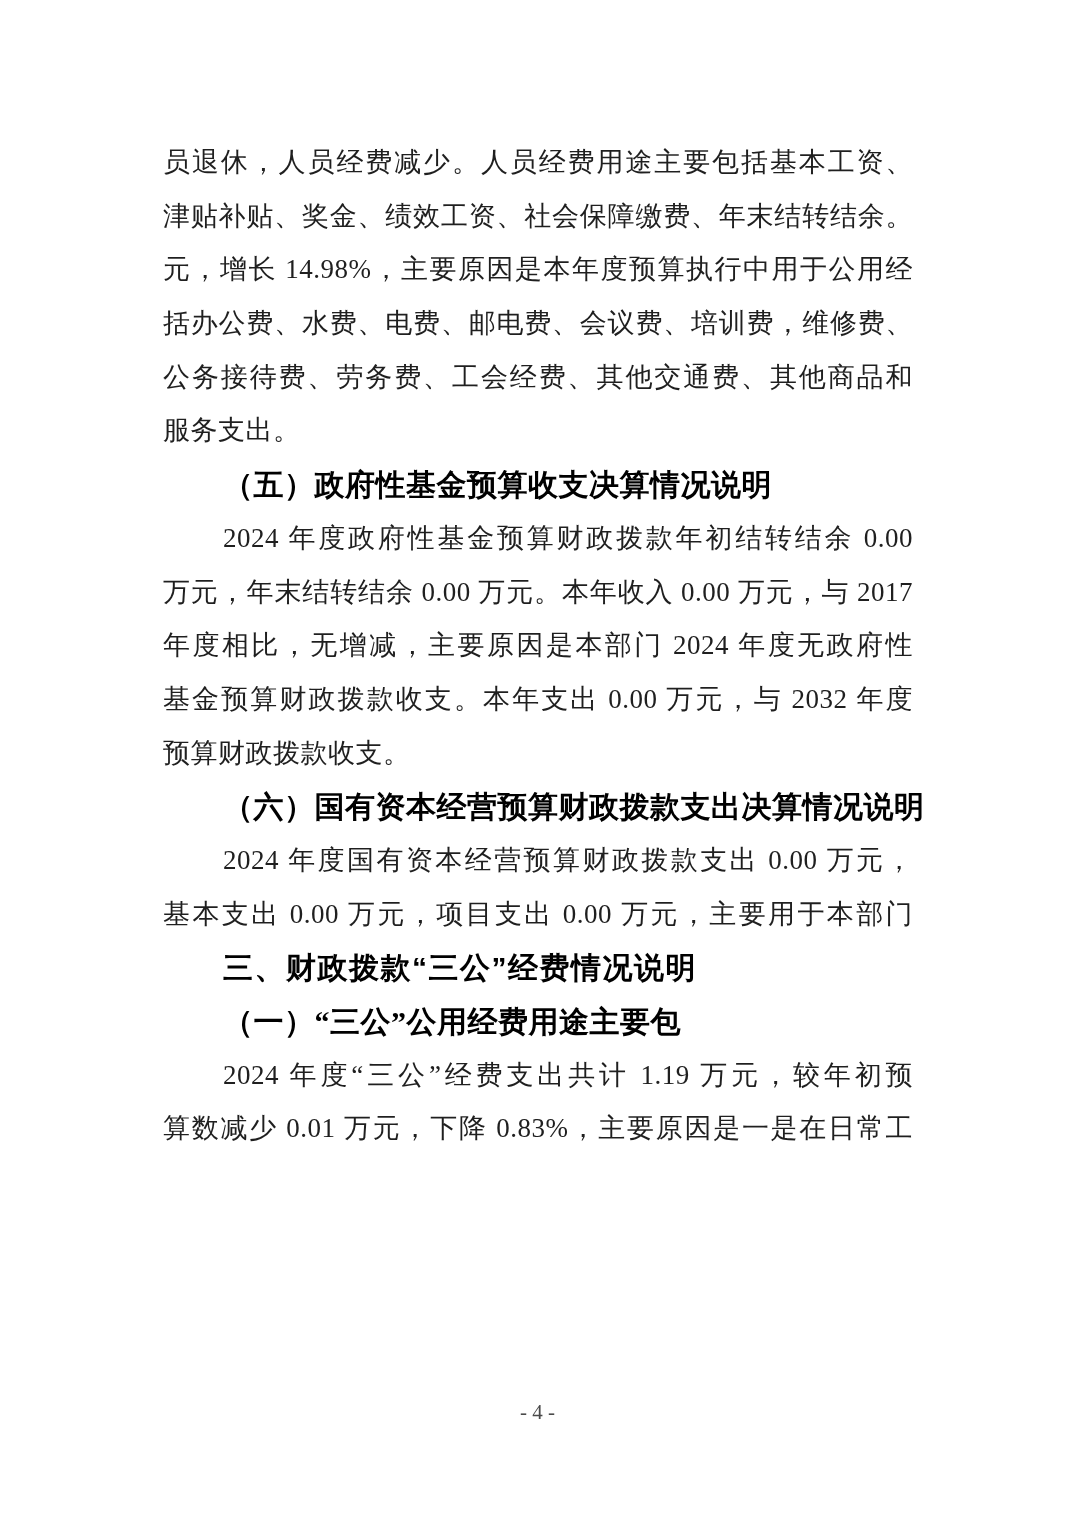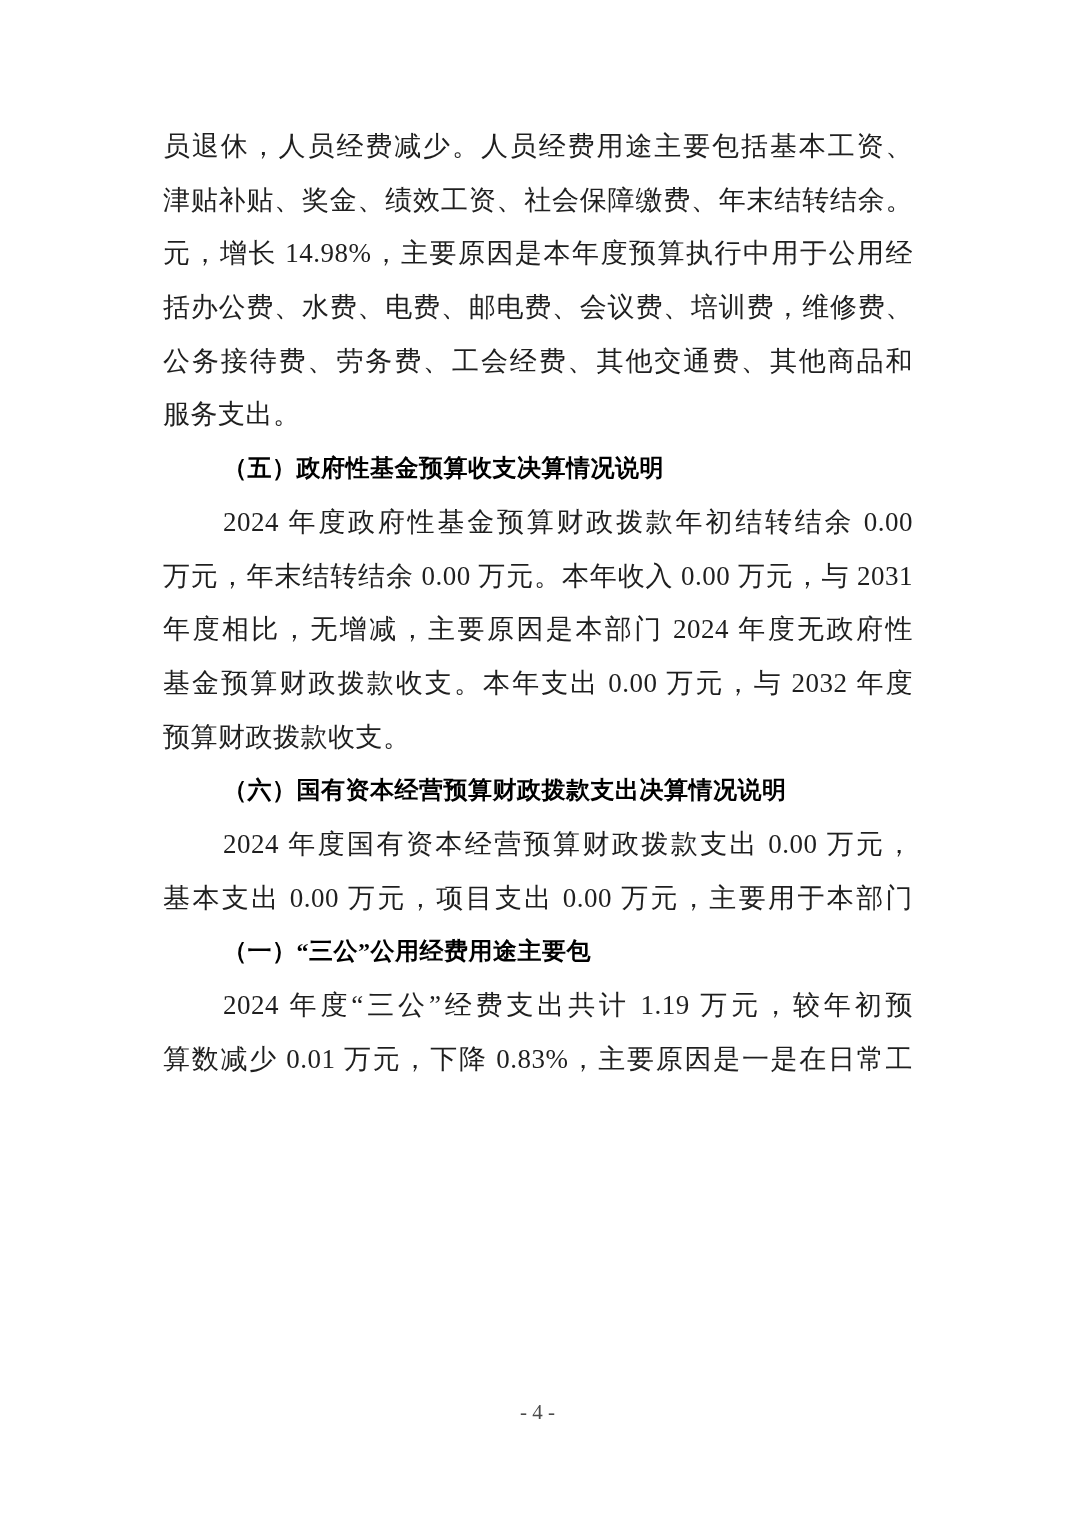--- a/index.html
+++ b/index.html
@@ -12,39 +12,39 @@
     width: 1075px;
     height: 1520px;
     background: #ffffff;
     overflow: hidden;
     font-family: "Liberation Serif", "DejaVu Serif", serif;
     color: #1f1f1f;
   }
   .content {
     position: absolute;
     left: 163px;
-    top: 120px;
+    top: 136px;
     width: 750px;
   }
   .line {
     height: 53.7px;
     line-height: 53.7px;
     font-size: 27px;
     letter-spacing: 0.5px;
   }
   .line.justify {
     text-align: justify;
     text-align-last: justify;
   }
   .line.indent {
     padding-left: 60px;
   }
   .line.heading-kai {
     font-weight: bold;
-    font-size: 24px;
+    font-size: 30px;
     color: #000000;
     white-space: nowrap;
     font-family: "Liberation Serif", "DejaVu Serif", serif;
   }
   .line.heading-hei {
     font-weight: bold;
     font-size: 30px;
     color: #000000;
     white-space: nowrap;
     letter-spacing: 1.5px;
@@ -67,25 +67,26 @@
 <div class="page">
   <div class="content" id="content">
       <div class="line body justify">员退休，人员经费减少。人员经费用途主要包括基本工资、</div>
       <div class="line body justify">津贴补贴、奖金、绩效工资、社会保障缴费、年末结转结余。</div>
       <div class="line body justify">元，增长 14.98%，主要原因是本年度预算执行中用于公用经</div>
       <div class="line body justify">括办公费、水费、电费、邮电费、会议费、培训费，维修费、</div>
       <div class="line body justify">公务接待费、劳务费、工会经费、其他交通费、其他商品和</div>
       <div class="line body">服务支出。</div>
       <div class="line heading-kai indent">（五）政府性基金预算收支决算情况说明</div>
       <div class="line body indent justify">2024 年度政府性基金预算财政拨款年初结转结余 0.00</div>
-      <div class="line body justify">万元，年末结转结余 0.00 万元。本年收入 0.00 万元，与 2031</div>
+      <div class="line body justify">万元，年末结转结余 0.00 万元。本年收入 0.00 万元，与 2017</div>
       <div class="line body justify">年度相比，无增减，主要原因是本部门 2024 年度无政府性</div>
       <div class="line body justify">基金预算财政拨款收支。本年支出 0.00 万元，与 2032 年度</div>
       <div class="line body">预算财政拨款收支。</div>
       <div class="line heading-kai indent">（六）国有资本经营预算财政拨款支出决算情况说明</div>
       <div class="line body indent justify">2024 年度国有资本经营预算财政拨款支出 0.00 万元，</div>
       <div class="line body justify">基本支出 0.00 万元，项目支出 0.00 万元，主要用于本部门</div>
+      <div class="line heading-hei indent">三、财政拨款“三公”经费情况说明</div>
       <div class="line heading-kai indent">（一）“三公”公用经费用途主要包</div>
       <div class="line body indent justify">2024 年度“三公”经费支出共计 1.19 万元，较年初预</div>
       <div class="line body justify">算数减少 0.01 万元，下降 0.83%，主要原因是一是在日常工</div>
     </div>
   <div class="page-number">- 4 -</div>
 </div>
 
 </body></html>

